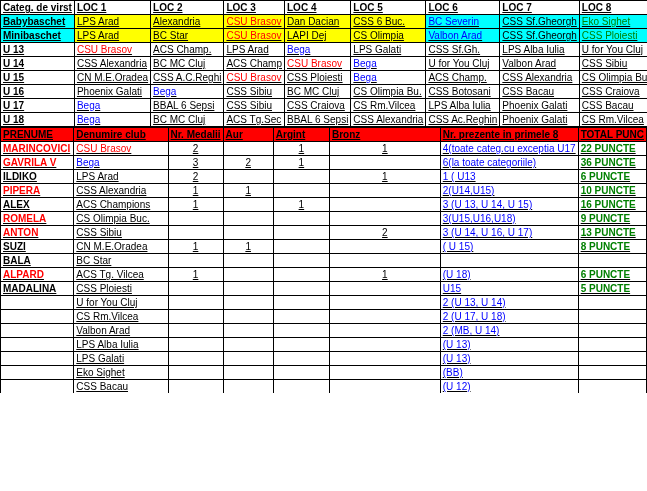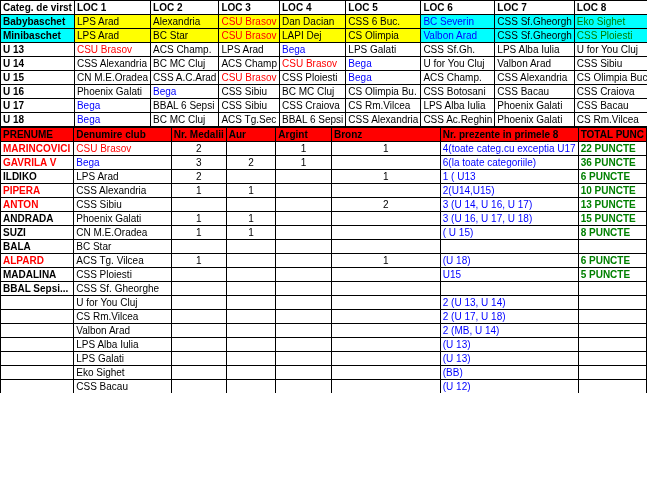--- a/index.html
+++ b/index.html
@@ -1,17 +1,17 @@
 <!DOCTYPE html>
 <html><head>
 <meta charset="utf-8">
 <style>
   html,body{margin:0;padding:0;background:#fff;}
   body{font-family:"Liberation Sans",sans-serif;font-size:10px;color:#000;}
-  #sheet{width:647px;height:393px;position:relative;overflow:hidden;}
+  #sheet{width:647px;height:393px;position:relative;overflow:hidden;text-decoration:underline;}
   table{border-collapse:collapse;table-layout:fixed;}
   td{border:1px solid #000;padding:0 2px;font-size:10px;line-height:11px;height:13px;
      overflow:hidden;white-space:nowrap;vertical-align:middle;}
   .b{font-weight:bold;}
   
   col.c0{width:74px}
   col.c1{width:80px}
   col.c2{width:76px}
   col.c3{width:72px}
   col.c4{width:72px}
@@ -107,21 +107,21 @@
           <td class="">ACS Champ</td>
           <td class="redtext">CSU Brasov</td>
           <td class="bluetext">Bega</td>
           <td class="">U for You Cluj</td>
           <td class="">Valbon Arad</td>
           <td class="">CSS Sibiu</td>
         </tr>
         <tr>
           <td class="b">U 15</td>
           <td class="">CN M.E.Oradea</td>
-          <td class="">CSS A.C.Arad</td>
+          <td class="">CSS A.C.Reghi</td>
           <td class="redtext">CSU Brasov</td>
           <td class="">CSS Ploiesti</td>
           <td class="bluetext">Bega</td>
           <td class="">ACS Champ.</td>
           <td class="">CSS Alexandria</td>
           <td class="">CS Olimpia Buc</td>
         </tr>
         <tr>
           <td class="b">U 16</td>
           <td class="">Phoenix Galati</td>
@@ -215,40 +215,50 @@
           <td class="name redtext">PIPERA</td>
           <td>CSS Alexandria</td>
           <td class="ctr">1</td>
           <td class="ctr">1</td>
           <td class="ctr"></td>
           <td class="ctr"></td>
           <td class="bluetext">2(U14,U15)</td>
           <td class="pts greentext">10 PUNCTE</td>
         </tr>
         <tr>
+          <td class="name">ALEX</td>
+          <td>ACS Champions</td>
+          <td class="ctr">1</td>
+          <td class="ctr"></td>
+          <td class="ctr">1</td>
+          <td class="ctr"></td>
+          <td class="bluetext">3 (U 13, U 14, U 15)</td>
+          <td class="pts greentext">16 PUNCTE</td>
+        </tr>
+        <tr>
+          <td class="name redtext">ROMELA</td>
+          <td>CS Olimpia Buc.</td>
+          <td class="ctr"></td>
+          <td class="ctr"></td>
+          <td class="ctr"></td>
+          <td class="ctr"></td>
+          <td class="bluetext">3(U15,U16,U18)</td>
+          <td class="pts greentext">9 PUNCTE</td>
+        </tr>
+        <tr>
           <td class="name redtext">ANTON</td>
           <td>CSS Sibiu</td>
           <td class="ctr"></td>
           <td class="ctr"></td>
           <td class="ctr"></td>
           <td class="ctr">2</td>
           <td class="bluetext">3 (U 14, U 16, U 17)</td>
           <td class="pts greentext">13 PUNCTE</td>
         </tr>
         <tr>
-          <td class="name">ANDRADA</td>
-          <td>Phoenix Galati</td>
-          <td class="ctr">1</td>
-          <td class="ctr">1</td>
-          <td class="ctr"></td>
-          <td class="ctr"></td>
-          <td class="bluetext">3 (U 16, U 17, U 18)</td>
-          <td class="pts greentext">15 PUNCTE</td>
-        </tr>
-        <tr>
           <td class="name">SUZI</td>
           <td>CN M.E.Oradea</td>
           <td class="ctr">1</td>
           <td class="ctr">1</td>
           <td class="ctr"></td>
           <td class="ctr"></td>
           <td class="bluetext">( U 15)</td>
           <td class="pts greentext">8 PUNCTE</td>
         </tr>
         <tr>
@@ -275,30 +285,20 @@
           <td class="name">MADALINA</td>
           <td>CSS Ploiesti</td>
           <td class="ctr"></td>
           <td class="ctr"></td>
           <td class="ctr"></td>
           <td class="ctr"></td>
           <td class="bluetext">U15</td>
           <td class="pts greentext">5 PUNCTE</td>
         </tr>
         <tr>
-          <td class="name">BBAL Sepsi...</td>
-          <td>CSS Sf. Gheorghe</td>
-          <td class="ctr"></td>
-          <td class="ctr"></td>
-          <td class="ctr"></td>
-          <td class="ctr"></td>
-          <td class="bluetext"></td>
-          <td class="pts greentext"></td>
-        </tr>
-        <tr>
           <td class="name"></td>
           <td>U for You Cluj</td>
           <td class="ctr"></td>
           <td class="ctr"></td>
           <td class="ctr"></td>
           <td class="ctr"></td>
           <td class="bluetext">2 (U 13, U 14)</td>
           <td class="pts greentext"></td>
         </tr>
         <tr>

